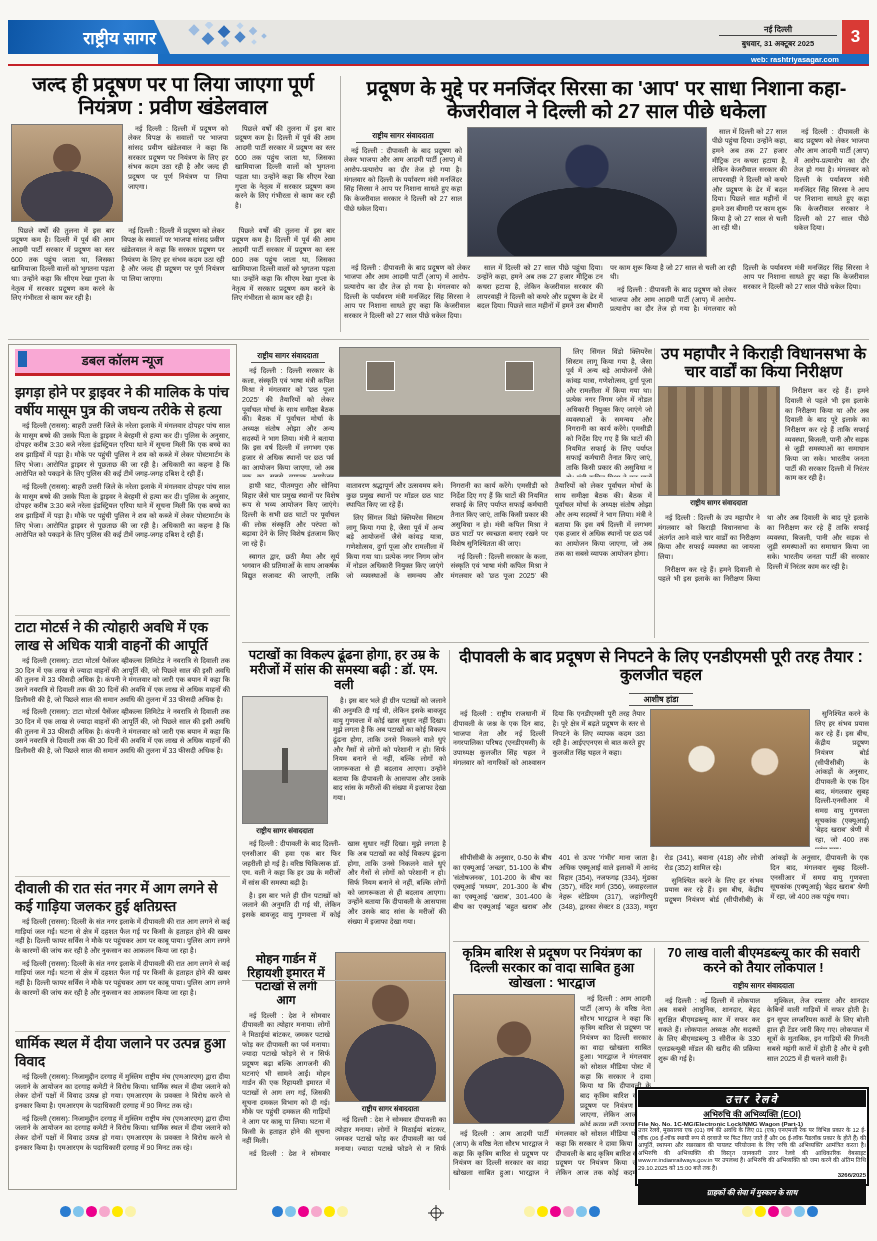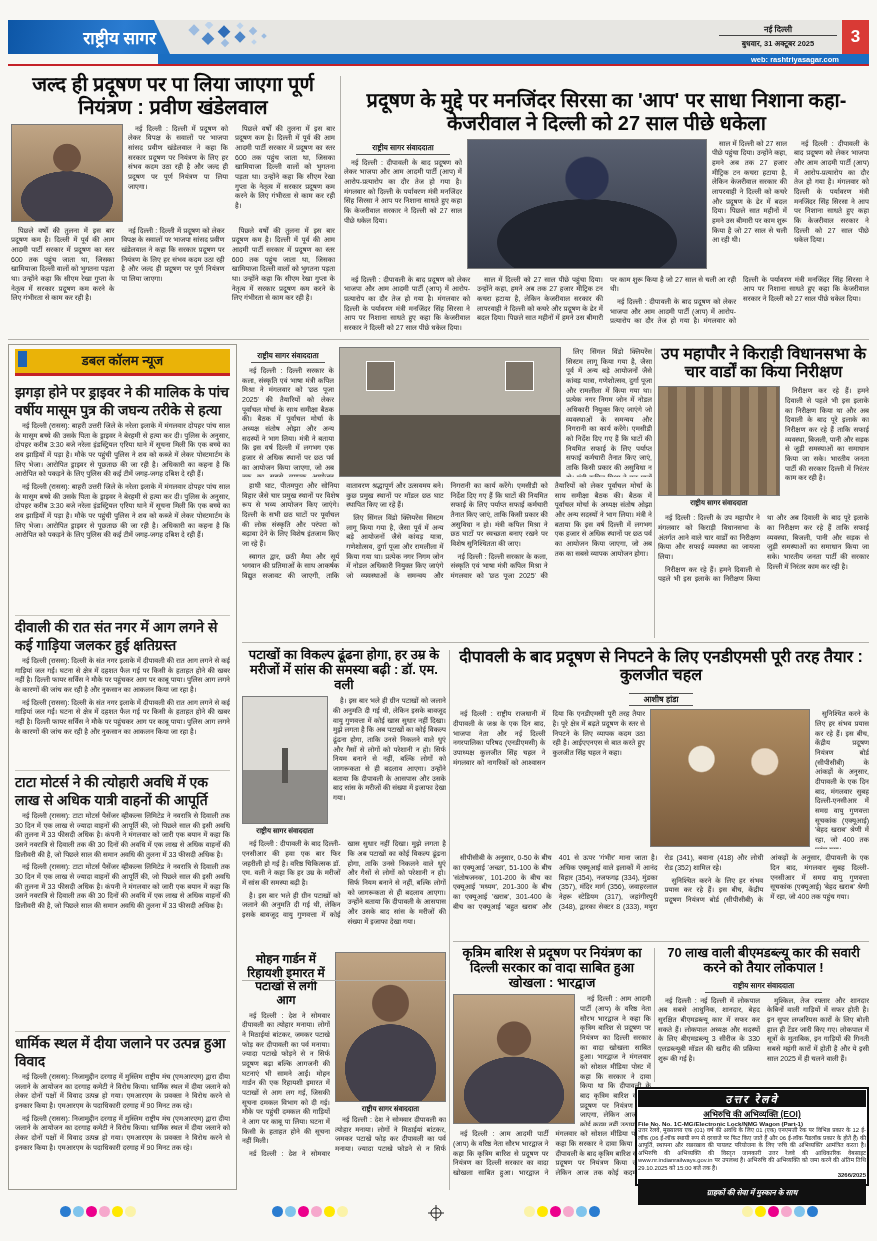--- a/index.html
+++ b/index.html
@@ -60,21 +60,21 @@
     radial-gradient(circle at 72% 38%,#e9d9c4 0 9%,transparent 10%),
     linear-gradient(#b08d62,#7a5c3e)}
 
   .vline{position:absolute;width:1px;background:#b3b1ab}
   .hline{position:absolute;height:1px;background:#b3b1ab}
 
   
   .dcn{position:absolute;left:8px;top:344px;width:229px;height:846px;border:1px solid #9a988f;
     background:#faf9f5;padding:4px 6px;overflow:hidden}
   .dcn-header{position:relative;text-align:center;font-size:13px;font-weight:bold;
-    padding:2px 0 4px;border-bottom:3px solid #c42127;background:#eab308;margin-bottom:5px}
+    padding:2px 0 4px;border-bottom:3px solid #c42127;background:#f9a8d4;margin-bottom:5px}
   .dcn-marker{position:absolute;left:3px;top:2px;width:9px;height:16px;background:#1f64b5;display:inline-block}
   .dcn-story{border-top:1px solid #c7c5bd;padding-top:3px;margin-top:4px}
   .dcn-story:first-of-type{border-top:none;margin-top:0}
   .dcn-h{font-size:14px;font-weight:bold;line-height:1.25;margin-bottom:2px}
   .dcn-b{overflow:hidden}
 
   
   .eoi{position:absolute;left:635px;top:1087px;width:234px;height:99px;border:2px solid #111;background:#fff;padding:1px}
   .eoi-org{background:#111;color:#fff;text-align:center;font-size:11px;font-weight:bold;font-style:italic;letter-spacing:2px;padding:1px 0}
   .eoi-title{text-align:center;font-size:8.5px;font-weight:bold;text-decoration:underline;margin-top:1px}
@@ -131,21 +131,21 @@
         <p>पिछले वर्षों की तुलना में इस बार प्रदूषण कम है। दिल्ली में पूर्व की आम आदमी पार्टी सरकार में प्रदूषण का स्तर 600 तक पहुंच जाता था, जिसका खामियाजा दिल्ली वालों को भुगतना पड़ता था। उन्होंने कहा कि सीएम रेखा गुप्ता के नेतृत्व में सरकार प्रदूषण कम करने के लिए गंभीरता से काम कर रही है।</p>
       </div>
     </div>
     <div class="body cols3" style="margin-top:4px;padding:0 3px;height:104px;overflow:hidden">
       <p>पिछले वर्षों की तुलना में इस बार प्रदूषण कम है। दिल्ली में पूर्व की आम आदमी पार्टी सरकार में प्रदूषण का स्तर 600 तक पहुंच जाता था, जिसका खामियाजा दिल्ली वालों को भुगतना पड़ता था। उन्होंने कहा कि सीएम रेखा गुप्ता के नेतृत्व में सरकार प्रदूषण कम करने के लिए गंभीरता से काम कर रही है।</p>
       <p>नई दिल्ली : दिल्ली में प्रदूषण को लेकर विपक्ष के सवालों पर भाजपा सांसद प्रवीण खंडेलवाल ने कहा कि सरकार प्रदूषण पर नियंत्रण के लिए हर संभव कदम उठा रही है और जल्द ही प्रदूषण पर पूर्ण नियंत्रण पा लिया जाएगा।</p>
       <p>पिछले वर्षों की तुलना में इस बार प्रदूषण कम है। दिल्ली में पूर्व की आम आदमी पार्टी सरकार में प्रदूषण का स्तर 600 तक पहुंच जाता था, जिसका खामियाजा दिल्ली वालों को भुगतना पड़ता था। उन्होंने कहा कि सीएम रेखा गुप्ता के नेतृत्व में सरकार प्रदूषण कम करने के लिए गंभीरता से काम कर रही है।</p>
     </div>
   </section>
 
-  <section class="art" style="left:344px;top:88px;width:525px;height:264px">
+  <section class="art" style="left:344px;top:76px;width:525px;height:264px">
     <h1 class="hl hl-xl">प्रदूषण के मुद्दे पर मनजिंदर सिरसा का 'आप' पर साधा निशाना कहा- केजरीवाल ने दिल्ली को 27 साल पीछे धकेला</h1>
     <div class="row" style="margin-top:3px">
       <div style="width:118px;overflow:hidden;height:132px">
         <span class="byline">राष्ट्रीय सागर संवाददाता</span>
         <div class="body">
             <p>नई दिल्ली : दीपावली के बाद प्रदूषण को लेकर भाजपा और आम आदमी पार्टी (आप) में आरोप-प्रत्यारोप का दौर तेज हो गया है। मंगलवार को दिल्ली के पर्यावरण मंत्री मनजिंदर सिंह सिरसा ने आप पर निशाना साधते हुए कहा कि केजरीवाल सरकार ने दिल्ली को 27 साल पीछे धकेल दिया।</p>
           </div>
       </div>
       <div class="photo ph-dark" style="width:240px;height:130px"></div>
       <div class="fill body cols2" style="height:130px">
@@ -168,32 +168,32 @@
 
     <article class="dcn-story">
       <h2 class="dcn-h">झगड़ा होने पर ड्राइवर ने की मालिक के पांच वर्षीय मासूम पुत्र की जघन्य तरीके से हत्या</h2>
       <div class="dcn-b body" style="height:190px">
         <p>नई दिल्ली (रासस): बाहरी उत्तरी जिले के नरेला इलाके में मंगलवार दोपहर पांच साल के मासूम बच्चे की उसके पिता के ड्राइवर ने बेरहमी से हत्या कर दी। पुलिस के अनुसार, दोपहर करीब 3:30 बजे नरेला इंडस्ट्रियल एरिया थाने में सूचना मिली कि एक बच्चे का शव झाड़ियों में पड़ा है। मौके पर पहुंची पुलिस ने शव को कब्जे में लेकर पोस्टमार्टम के लिए भेजा। आरोपित ड्राइवर से पूछताछ की जा रही है। अधिकारी का कहना है कि आरोपित को पकड़ने के लिए पुलिस की कई टीमें जगह-जगह दबिश दे रही हैं।</p>
         <p>नई दिल्ली (रासस): बाहरी उत्तरी जिले के नरेला इलाके में मंगलवार दोपहर पांच साल के मासूम बच्चे की उसके पिता के ड्राइवर ने बेरहमी से हत्या कर दी। पुलिस के अनुसार, दोपहर करीब 3:30 बजे नरेला इंडस्ट्रियल एरिया थाने में सूचना मिली कि एक बच्चे का शव झाड़ियों में पड़ा है। मौके पर पहुंची पुलिस ने शव को कब्जे में लेकर पोस्टमार्टम के लिए भेजा। आरोपित ड्राइवर से पूछताछ की जा रही है। अधिकारी का कहना है कि आरोपित को पकड़ने के लिए पुलिस की कई टीमें जगह-जगह दबिश दे रही हैं।</p>
       </div>
     </article>
 
     <article class="dcn-story">
+      <h2 class="dcn-h">टाटा मोटर्स ने की त्योहारी अवधि में एक लाख से अधिक यात्री वाहनों की आपूर्ति</h2>
+      <div class="dcn-b body" style="height:216px">
+        <p>नई दिल्ली (रासस): टाटा मोटर्स पैसेंजर व्हीकल्स लिमिटेड ने नवरात्रि से दिवाली तक 30 दिन में एक लाख से ज्यादा वाहनों की आपूर्ति की, जो पिछले साल की इसी अवधि की तुलना में 33 फीसदी अधिक है। कंपनी ने मंगलवार को जारी एक बयान में कहा कि उसने नवरात्रि से दिवाली तक की 30 दिनों की अवधि में एक लाख से अधिक वाहनों की डिलीवरी की है, जो पिछले साल की समान अवधि की तुलना में 33 फीसदी अधिक है।</p>
+        <p>नई दिल्ली (रासस): टाटा मोटर्स पैसेंजर व्हीकल्स लिमिटेड ने नवरात्रि से दिवाली तक 30 दिन में एक लाख से ज्यादा वाहनों की आपूर्ति की, जो पिछले साल की इसी अवधि की तुलना में 33 फीसदी अधिक है। कंपनी ने मंगलवार को जारी एक बयान में कहा कि उसने नवरात्रि से दिवाली तक की 30 दिनों की अवधि में एक लाख से अधिक वाहनों की डिलीवरी की है, जो पिछले साल की समान अवधि की तुलना में 33 फीसदी अधिक है।</p>
+      </div>
+    </article>
+
+    <article class="dcn-story">
       <h2 class="dcn-h">दीवाली की रात संत नगर में आग लगने से कई गाड़िया जलकर हुई क्षतिग्रस्त</h2>
       <div class="dcn-b body" style="height:110px">
         <p>नई दिल्ली (रासस): दिल्ली के संत नगर इलाके में दीपावली की रात आग लगने से कई गाड़ियां जल गईं। घटना से क्षेत्र में दहशत फैल गई पर किसी के हताहत होने की खबर नहीं है। दिल्ली फायर सर्विस ने मौके पर पहुंचकर आग पर काबू पाया। पुलिस आग लगने के कारणों की जांच कर रही है और नुकसान का आकलन किया जा रहा है।</p>
         <p>नई दिल्ली (रासस): दिल्ली के संत नगर इलाके में दीपावली की रात आग लगने से कई गाड़ियां जल गईं। घटना से क्षेत्र में दहशत फैल गई पर किसी के हताहत होने की खबर नहीं है। दिल्ली फायर सर्विस ने मौके पर पहुंचकर आग पर काबू पाया। पुलिस आग लगने के कारणों की जांच कर रही है और नुकसान का आकलन किया जा रहा है।</p>
-      </div>
-    </article>
-
-    <article class="dcn-story">
-      <h2 class="dcn-h">टाटा मोटर्स ने की त्योहारी अवधि में एक लाख से अधिक यात्री वाहनों की आपूर्ति</h2>
-      <div class="dcn-b body" style="height:216px">
-        <p>नई दिल्ली (रासस): टाटा मोटर्स पैसेंजर व्हीकल्स लिमिटेड ने नवरात्रि से दिवाली तक 30 दिन में एक लाख से ज्यादा वाहनों की आपूर्ति की, जो पिछले साल की इसी अवधि की तुलना में 33 फीसदी अधिक है। कंपनी ने मंगलवार को जारी एक बयान में कहा कि उसने नवरात्रि से दिवाली तक की 30 दिनों की अवधि में एक लाख से अधिक वाहनों की डिलीवरी की है, जो पिछले साल की समान अवधि की तुलना में 33 फीसदी अधिक है।</p>
-        <p>नई दिल्ली (रासस): टाटा मोटर्स पैसेंजर व्हीकल्स लिमिटेड ने नवरात्रि से दिवाली तक 30 दिन में एक लाख से ज्यादा वाहनों की आपूर्ति की, जो पिछले साल की इसी अवधि की तुलना में 33 फीसदी अधिक है। कंपनी ने मंगलवार को जारी एक बयान में कहा कि उसने नवरात्रि से दिवाली तक की 30 दिनों की अवधि में एक लाख से अधिक वाहनों की डिलीवरी की है, जो पिछले साल की समान अवधि की तुलना में 33 फीसदी अधिक है।</p>
       </div>
     </article>
 
     <article class="dcn-story">
       <h2 class="dcn-h">धार्मिक स्थल में दीया जलाने पर उत्पन्न हुआ विवाद</h2>
       <div class="dcn-b body" style="height:155px">
         <p>नई दिल्ली (रासस): निजामुद्दीन दरगाह में मुस्लिम राष्ट्रीय मंच (एमआरएम) द्वारा दीया जलाने के आयोजन का दरगाह कमेटी ने विरोध किया। धार्मिक स्थल में दीया जलाने को लेकर दोनों पक्षों में विवाद उत्पन्न हो गया। एमआरएम के प्रवक्ता ने विरोध करने से इनकार किया है। एमआरएम के पदाधिकारी दरगाह में 90 मिनट तक रहे।</p>
         <p>नई दिल्ली (रासस): निजामुद्दीन दरगाह में मुस्लिम राष्ट्रीय मंच (एमआरएम) द्वारा दीया जलाने के आयोजन का दरगाह कमेटी ने विरोध किया। धार्मिक स्थल में दीया जलाने को लेकर दोनों पक्षों में विवाद उत्पन्न हो गया। एमआरएम के प्रवक्ता ने विरोध करने से इनकार किया है। एमआरएम के पदाधिकारी दरगाह में 90 मिनट तक रहे।</p>
       </div>
     </article>

